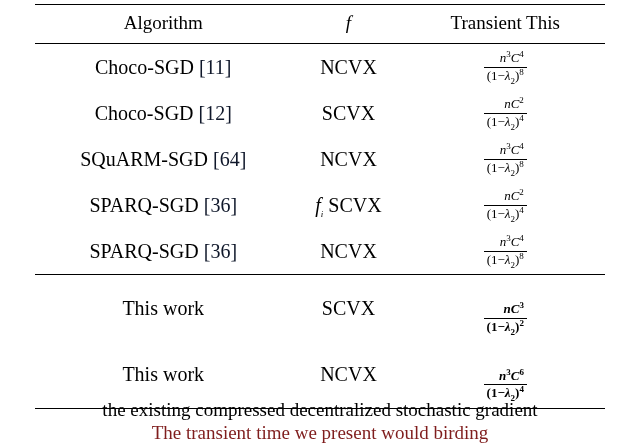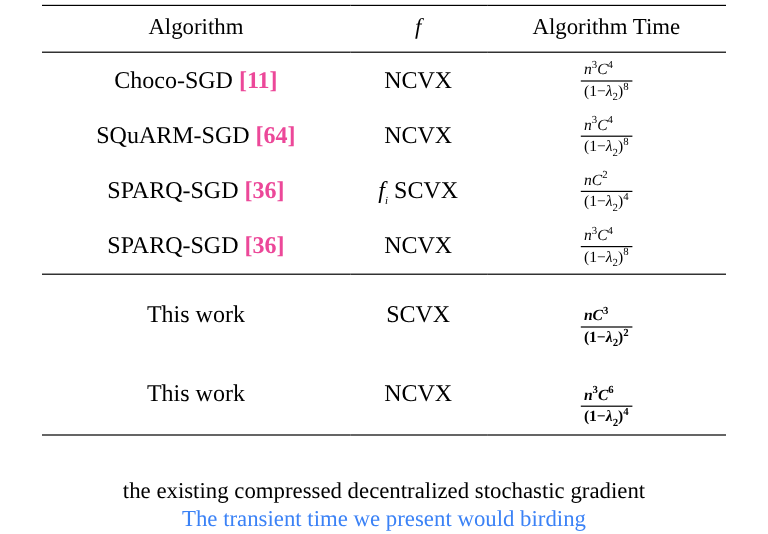--- a/index.html
+++ b/index.html
@@ -46,32 +46,31 @@
   }
   tbody td {
     font-size: 20px;
     padding: 7px 0 7px 0;
   }
   .col-alg { width: 45%; }
   .col-f   { width: 20%; }
   .col-tt  { width: 35%; }
 
   .ref {
-    color: #ec4899;
-    font-weight: bold;
+    color: #0f172a;
   }
   .mathit {
     font-family: "Liberation Serif", serif;
     font-style: italic;
   }
   
   .frac {
     display: inline-block;
     vertical-align: middle;
-    text-align: left;
+    text-align: right;
     line-height: 1.12;
     font-size: 13px;
   }
   .frac .num {
     display: block;
     padding: 0 3px 1px 3px;
     border-bottom: 1px solid #000;
   }
   .frac .den {
     display: block;
@@ -94,48 +93,58 @@
   .caption {
     position: absolute;
     left: 0;
     right: 0;
     bottom: 4px;
     text-align: center;
     font-size: 19px;
     line-height: 1.25;
   }
   .caption .line1 { display: block; }
-  .caption .line2 { display: block; color: #3b82f6; }
+  .caption .line2 { display: block; color: #7f1d1d; }
 </style>
 </head>
 <body>
 
 <div class="page">
 
   <table class="tbl">
     <thead>
       <tr class="rule-top">
         <td class="col-alg">Algorithm</td>
         <td class="col-f"><span class="mathit">f</span></td>
-        <td class="col-tt">Algorithm Time</td>
+        <td class="col-tt">Transient This</td>
       </tr>
     </thead>
     <tbody>
 
       <tr>
         <td><span>Choco-SGD</span> <span class="ref">[11]</span></td>
         <td>NCVX</td>
         <td>
           <span class="frac">
             <span class="num"><span class="mathit">n</span><sup class="ex">3</sup><span class="mathit">C</span><sup class="ex">4</sup></span>
             <span class="den">(1−<span class="mathit">λ</span><sub class="sb">2</sub>)<sup class="ex">8</sup></span>
           </span>
         </td>
       </tr>
 
+      <tr>
+        <td><span>Choco-SGD</span> <span class="ref">[12]</span></td>
+        <td>SCVX</td>
+        <td>
+          <span class="frac">
+            <span class="num"><span class="mathit">n</span><span class="mathit">C</span><sup class="ex">2</sup></span>
+            <span class="den">(1−<span class="mathit">λ</span><sub class="sb">2</sub>)<sup class="ex">4</sup></span>
+          </span>
+        </td>
+      </tr>
 
 
       <tr>
         <td><span>SQuARM-SGD</span> <span class="ref">[64]</span></td>
         <td>NCVX</td>
         <td>
           <span class="frac">
             <span class="num"><span class="mathit">n</span><sup class="ex">3</sup><span class="mathit">C</span><sup class="ex">4</sup></span>
             <span class="den">(1−<span class="mathit">λ</span><sub class="sb">2</sub>)<sup class="ex">8</sup></span>
           </span>

